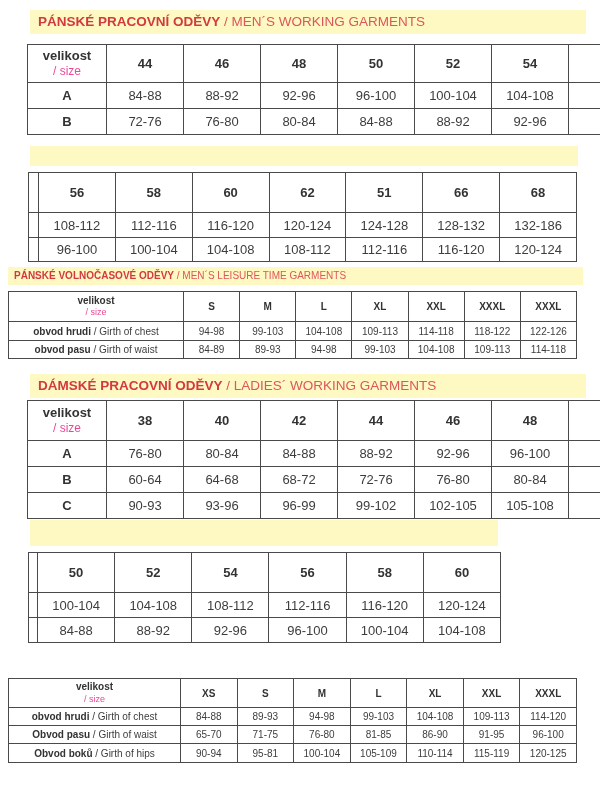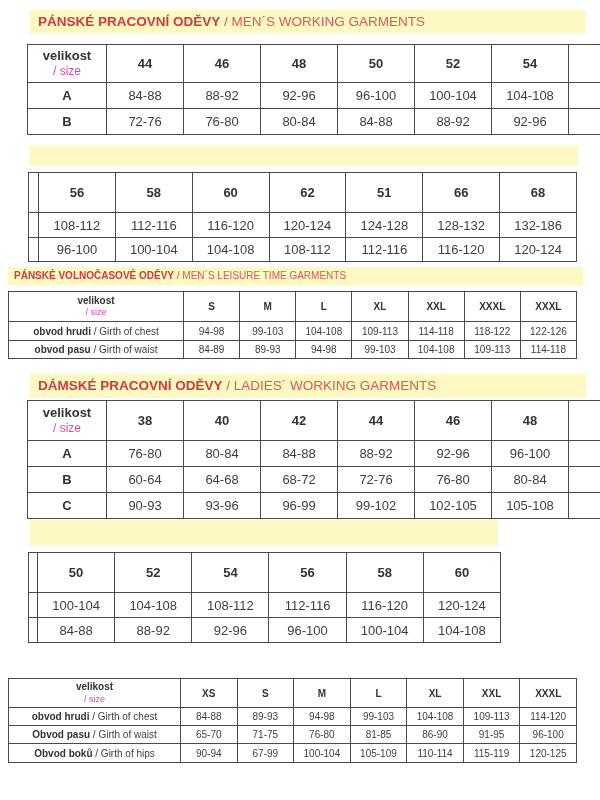--- a/index.html
+++ b/index.html
@@ -336,21 +336,21 @@
       <td>71-75</td>
       <td>76-80</td>
       <td>81-85</td>
       <td>86-90</td>
       <td>91-95</td>
       <td>96-100</td>
     </tr>
     <tr style="height:19px">
       <td class="rowlab"><span class="lcz">Obvod boků </span><span class="len">/ Girth of hips</span></td>
       <td>90-94</td>
-      <td>67-99</td>
+      <td>95-81</td>
       <td>100-104</td>
       <td>105-109</td>
       <td>110-114</td>
       <td>115-119</td>
       <td>120-125</td>
     </tr>
     </tbody>
   </table>
 </div>
 

